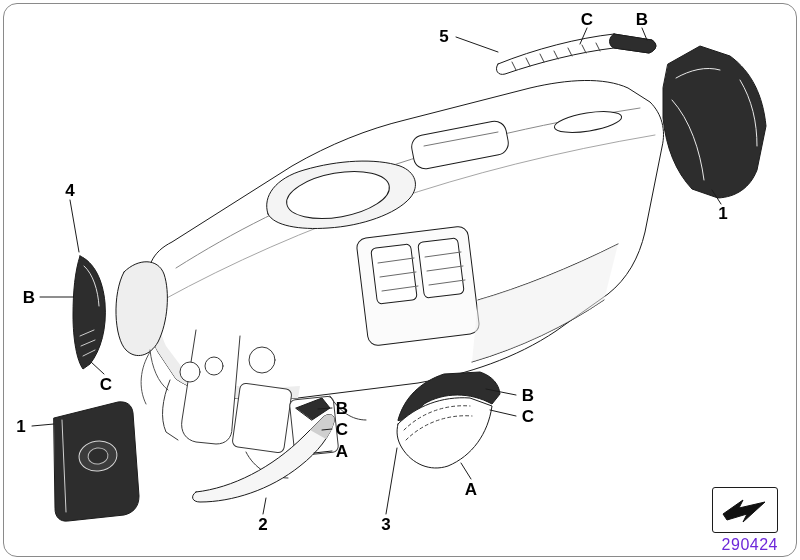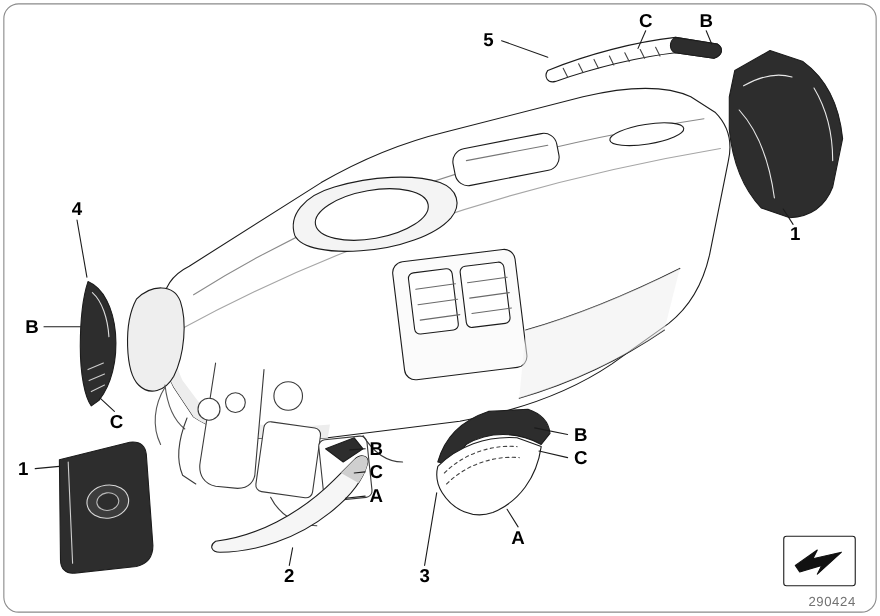--- a/index.html
+++ b/index.html
@@ -12,21 +12,21 @@
     border:1.5px solid #8a8a8a;border-radius:14px;pointer-events:none;
   }
   svg.art{position:absolute;left:0;top:0;}
   .callout{
     position:absolute;transform:translate(-50%,-50%);
     font-size:17px;font-weight:bold;color:#000;line-height:1;
     font-family:"Liberation Sans",sans-serif;user-select:none;
   }
   #diagram-number{
     position:absolute;right:22px;bottom:6px;
-    font-size:12px;color:#737373;letter-spacing:.5px;margin-left:38px;
+    font-size:16px;color:#6d28d9;letter-spacing:.5px;margin-left:38px;
   }
   #logo-box{
     position:absolute;left:712px;top:487px;width:64px;height:44px;
     border:1.5px solid #1c1c1c;border-radius:3px;background:#fff;
     display:flex;align-items:center;justify-content:center;
   }
 </style>
 </head>
 <body>
 

